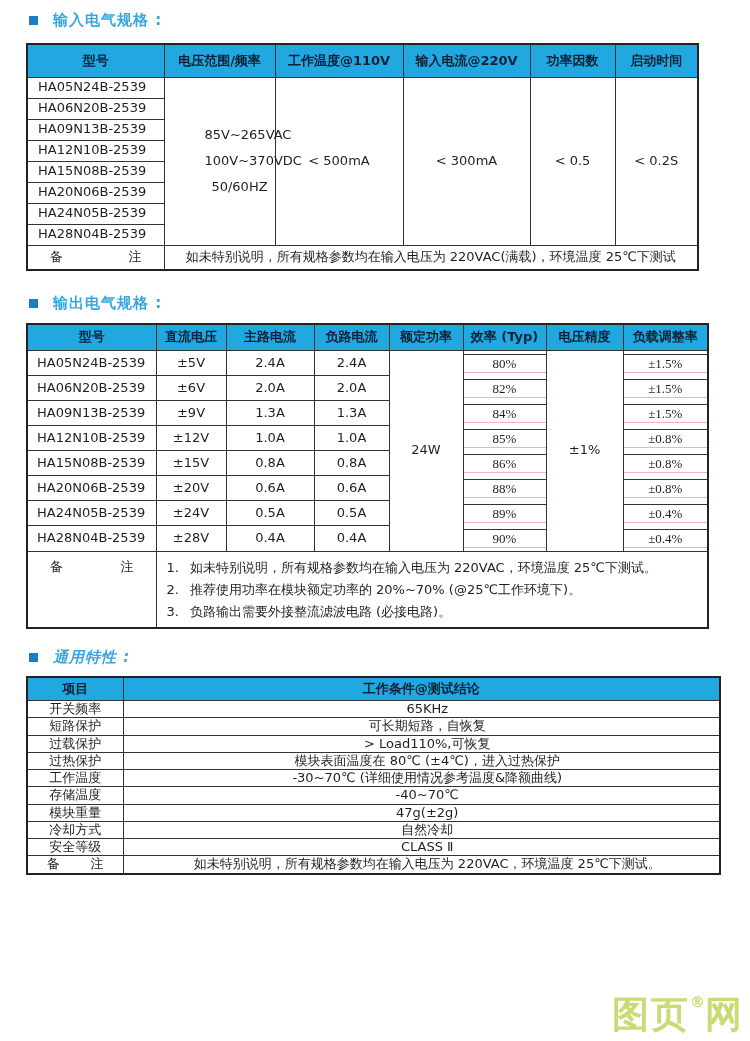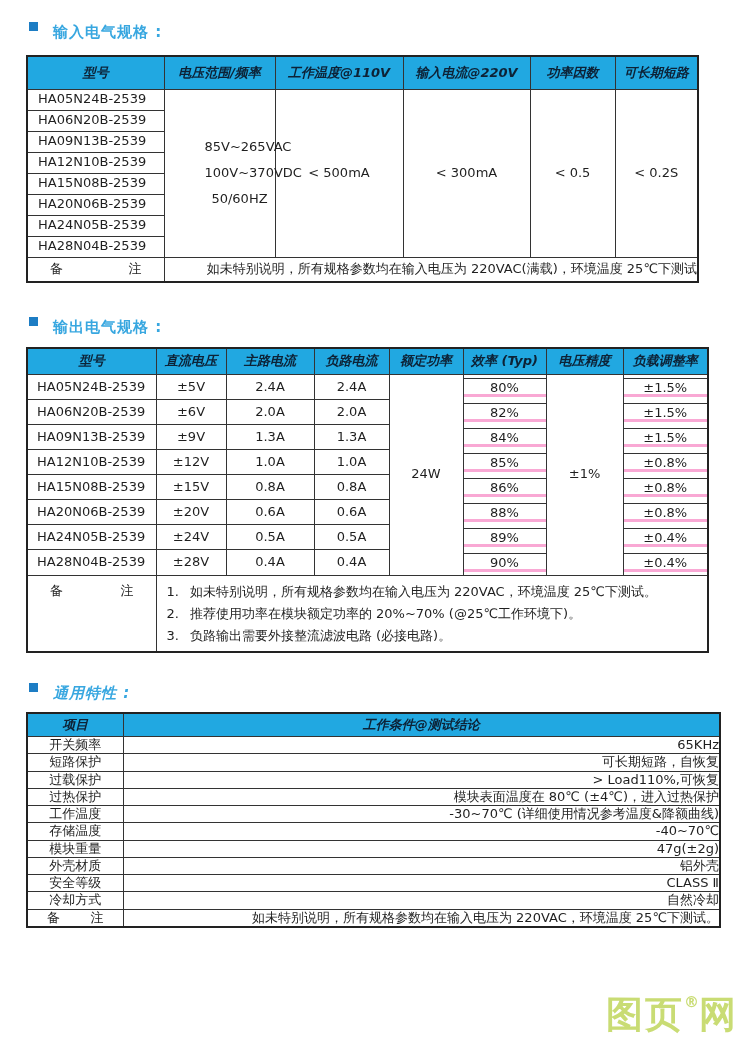--- a/index.html
+++ b/index.html
@@ -25,42 +25,40 @@
   .bullet {
     width: 9px; height: 9px;
     background: #1d7dc4;
     flex: 0 0 auto;
   }
   .section-title {
     color: #38a7e0;
     font-size: 15px;
     font-weight: bold;
     letter-spacing: 1px;
-    margin-top: 12px;
   }
   table {
     border-collapse: collapse;
     table-layout: fixed;
     margin-left: 26px;
     border: 2px solid #222222;
   }
   th, td {
     border: 1px solid #333333;
     font-size: 13px;
     text-align: center;
     vertical-align: middle;
     padding: 0;
     line-height: 1.25;
     color: #1f1f1f;
   }
   thead th {
     background: #21a8e1;
     color: #0d2236;
     font-weight: bold;
-    font-style: italic;
   }
   
   .t1 { width: 671px; margin-top: 13px; }
   .t1 thead th { height: 33px; }
   .t1 td { height: 21px; }
   .t1 .model-cell { text-align: left; padding-left: 10px; }
   .t1 .vr-line { line-height: 26px; padding-left: 40px; }
   .t1 .note-row td { height: 25px; }
   
   .t2 { width: 681px; margin-top: 10px; }
@@ -68,53 +66,54 @@
   .t2 td { height: 25px; }
   .t2 .model-cell { text-align: left; padding-left: 9px; }
   .t2 td.boxed {
     border-top: none;
     border-bottom: none;
     padding: 3px 0;
     vertical-align: middle;
   }
   .t2 td.boxed .box {
     border-top: 1px solid #333333;
-    border-bottom: 3px solid #f9a8d4;
+    border-bottom: 1px solid #f9a8d4;
     height: 19px;
     line-height: 17px;
+    font-family: Liberation Serif, serif;
   }
   .t2 .note-label {
     vertical-align: top;
     padding-top: 7px;
   }
   .t2 .note-cell {
     text-align: left;
     vertical-align: top;
     padding: 5px 8px 4px 10px;
   }
   .note-line { display: flex; gap: 11px; line-height: 22px; }
   .note-num { flex: 0 0 auto; }
   
   .t3 { width: 693px; margin-top: 9px; }
   .t3 thead th { height: 24px; }
   .t3 td { height: 16px; }
-  .t3 .value-cell { text-align: right; padding-left: 12px; }
+  .t3 .value-cell { text-align: center; padding-left: 12px; }
   
   .spread {
     display: flex;
     justify-content: space-between;
     padding: 0 22px;
     font-weight: normal;
   }
   .t3 .spread { padding: 0 19px; }
-  .note-plain { text-align: right; }
+  .note-plain { text-align: center; }
   
   .watermark {
     position: absolute;
-    right: 12px;
+    right: 6px;
     bottom: 8px;
     font-size: 37px;
     font-weight: bold;
     color: #c9dc74;
     letter-spacing: 2px;
     line-height: 1;
     white-space: nowrap;
   }
   .watermark sup {
     font-size: 15px;
@@ -141,21 +140,21 @@
         <col style="width:85px">
         <col style="width:83px">
     </colgroup>
     <thead>
       <tr>
         <th>型号</th>
         <th>电压范围/频率</th>
         <th>工作温度@110V</th>
         <th>输入电流@220V</th>
         <th>功率因数</th>
-        <th>可长期短路</th>
+        <th>启动时间</th>
       </tr>
     </thead>
     <tbody>
       <tr>
         <td class="model-cell">HA05N24B-2539</td>
         <td rowspan="8">
           <div class="vr-line">85V~265VAC</div>
           <div class="vr-line">100V~370VDC</div>
           <div class="vr-line">50/60HZ</div>
         </td>
@@ -388,30 +387,26 @@
       </tr>
       <tr>
         <td>存储温度</td>
         <td class="value-cell">-40~70℃</td>
       </tr>
       <tr>
         <td>模块重量</td>
         <td class="value-cell">47g(±2g)</td>
       </tr>
       <tr>
-        <td>外壳材质</td>
-        <td class="value-cell">铝外壳</td>
+        <td>冷却方式</td>
+        <td class="value-cell">自然冷却</td>
       </tr>
       <tr>
         <td>安全等级</td>
         <td class="value-cell">CLASS Ⅱ</td>
-      </tr>
-      <tr>
-        <td>冷却方式</td>
-        <td class="value-cell">自然冷却</td>
       </tr>
       <tr>
         <td>
           <div class="spread">
             <span>备</span>
             <span>注</span>
           </div>
         </td>
         <td class="value-cell">如未特别说明，所有规格参数均在输入电压为 220VAC，环境温度 25℃下测试。</td>
       </tr>

